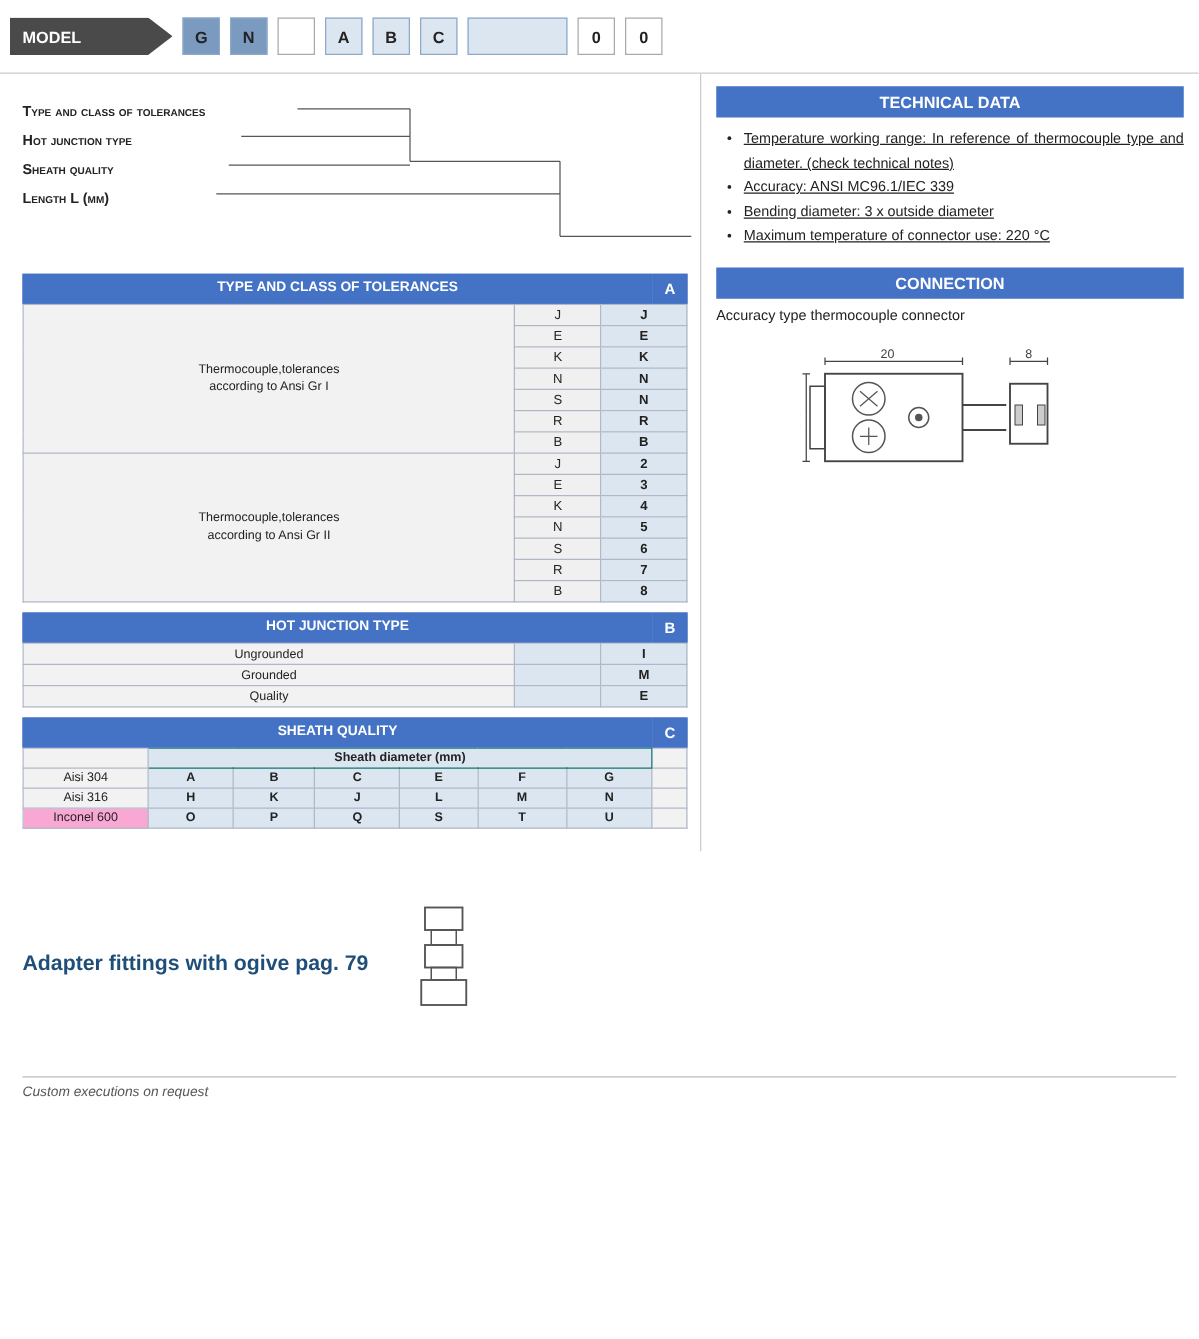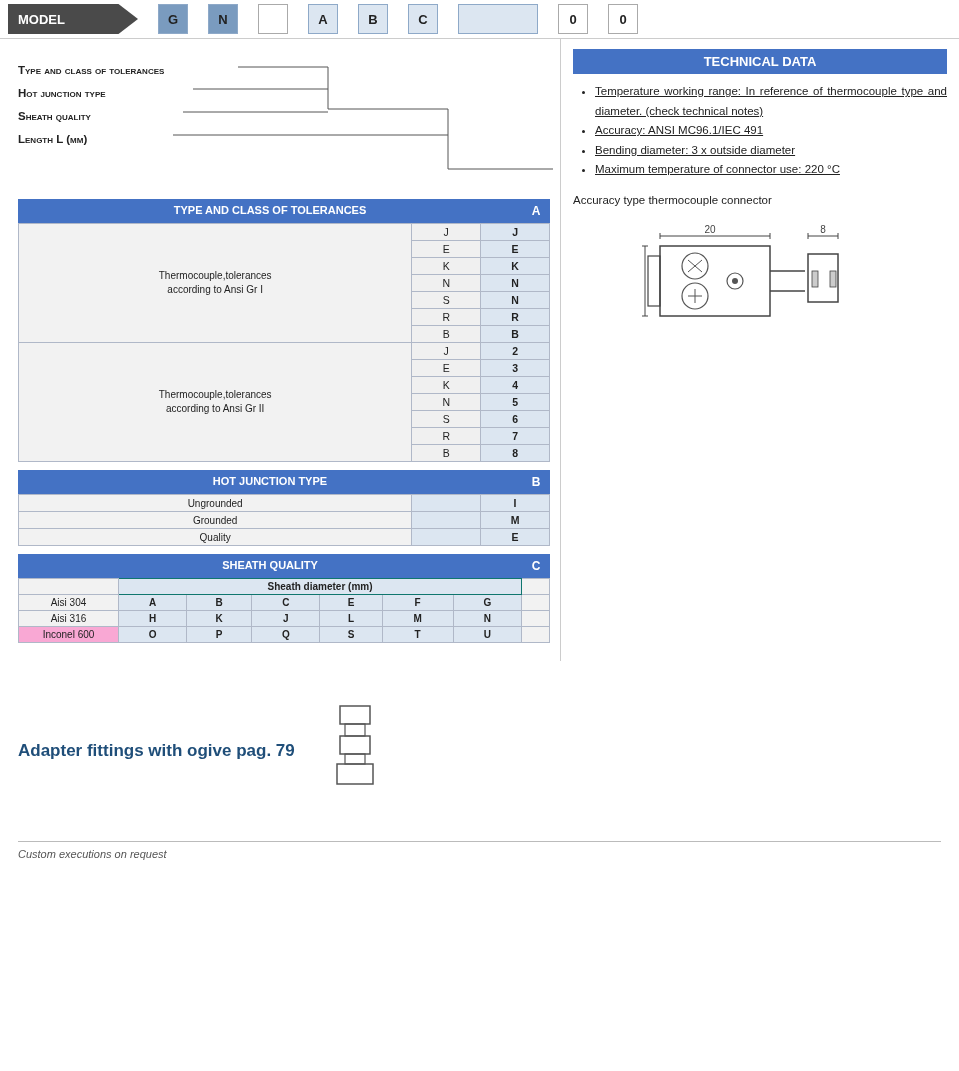--- a/index.html
+++ b/index.html
@@ -12,22 +12,22 @@
       min-height: 1071px;
       position: relative;
     }
 
     
     .model-row {
       display: flex;
       align-items: stretch;
       background: #fff;
       border-bottom: 1px solid #ccc;
-      padding: 4px 8px;
-      gap: 20px;
+      padding: 14px 8px;
+      gap: 8px;
       text-align: center;
     }
     .model-label {
       background: #4a4a4a;
       color: #fff;
       font-weight: bold;
       font-size: 13px;
       padding: 4px 18px 4px 10px;
       clip-path: polygon(0 0, 85% 0, 100% 50%, 85% 100%, 0 100%);
       display: flex;
@@ -393,25 +393,26 @@
         </table>
     </div>
 
   </div>
 
   <div class="right-col">
 
     <div class="tech-header">TECHNICAL DATA</div>
     <ul class="tech-list">
       <li>Temperature working range: In reference of thermocouple type and diameter. (check technical notes)</li>
-      <li>Accuracy: ANSI MC96.1/IEC 491</li>
+      <li>Accuracy: ANSI MC96.1/IEC 339</li>
       <li>Bending diameter: 3 x outside diameter</li>
       <li>Maximum temperature of connector use: 220 °C</li>
     </ul>
 
+    <div class="conn-header">CONNECTION</div>
     <div class="conn-text">Accuracy type thermocouple connector</div>
 
     <div class="connector-diagram">
       <svg width="240" height="120">
 
         <rect x="20" y="30" width="110" height="70" fill="none" stroke="#444" stroke-width="1.5"></rect>
 
         <rect x="8" y="40" width="12" height="50" fill="none" stroke="#444" stroke-width="1.2"></rect>
 
         <circle cx="55" cy="50" r="13" fill="none" stroke="#555" stroke-width="1.2"></circle>

